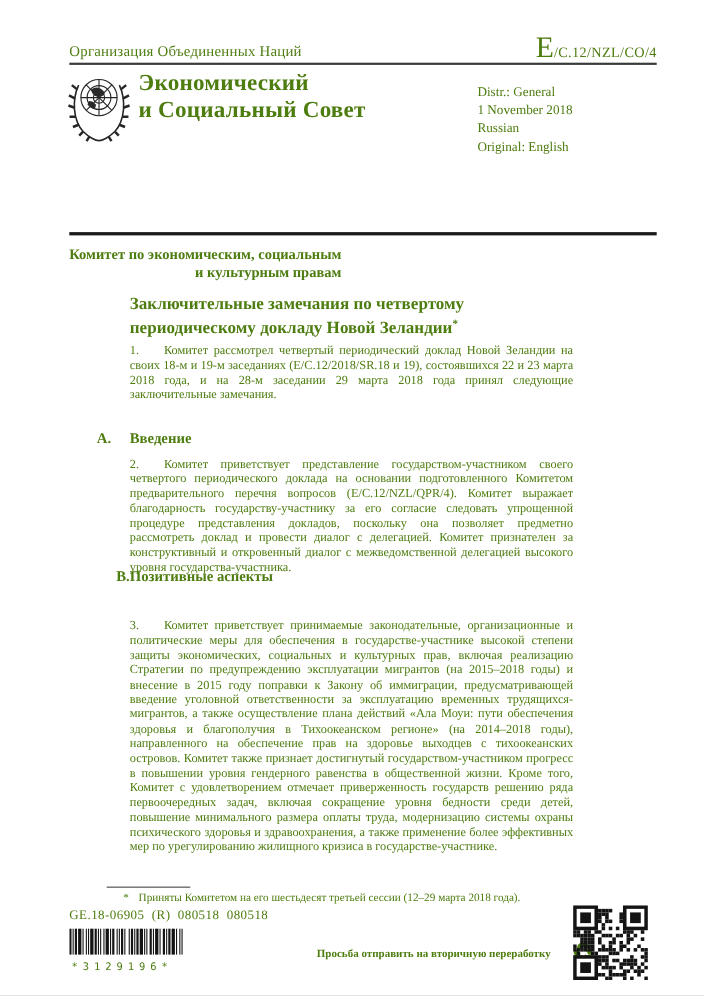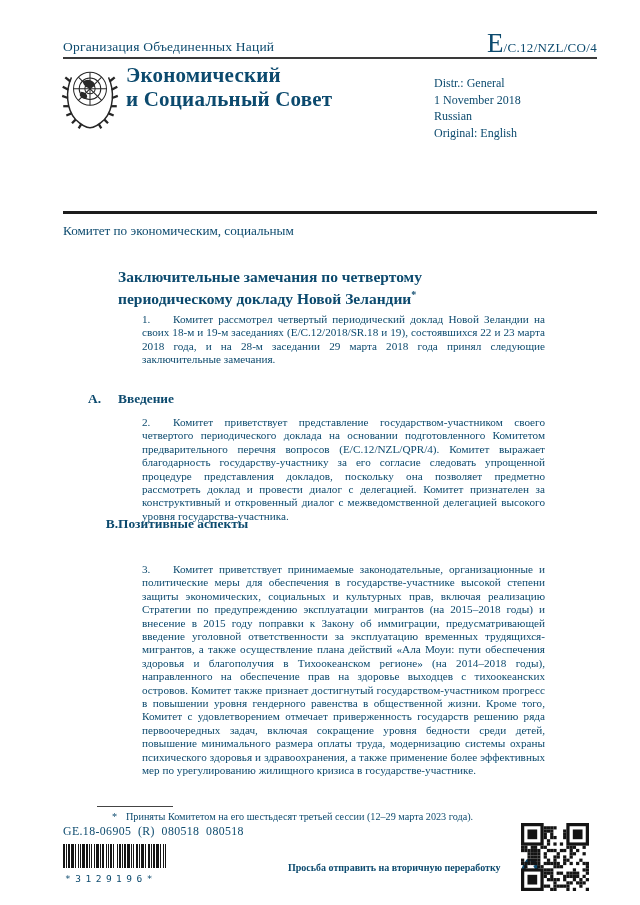--- a/index.html
+++ b/index.html
@@ -1,34 +1,34 @@
 <!DOCTYPE html>
 <html><head>
 <meta charset="utf-8">
 <style>
   html,body{margin:0;padding:0;background:#e9e9e9;}
   .page{
     position:relative;width:640px;height:905px;background:#ffffff;
-    font-family:"Liberation Serif", serif;color:#0c4a6e;overflow:hidden;
+    font-family:"Liberation Serif", serif;color:#4d7c0f;overflow:hidden;
     box-shadow:0 0 2px rgba(0,0,0,.25);
   }
   .abs{position:absolute;}
   .org-name{left:63px;top:39px;font-size:13.5px;letter-spacing:.2px;}
   .doc-symbol{right:43px;top:28px;display:flex;align-items:baseline;}
   .doc-symbol .big-e{font-size:27px;font-weight:400;}
   .doc-symbol .rest{font-size:13px;letter-spacing:.3px;}
   .rule-top{left:63px;top:57px;width:534px;height:1.5px;background:#3a3a3a;}
   .emblem{left:61px;top:64px;width:58px;height:70px;}
   .council{left:126px;top:63px;font-size:21px;font-weight:bold;line-height:24px;letter-spacing:.2px;}
   .distr{left:434px;top:75px;font-size:12px;line-height:16.5px;}
   .rule-thick{left:63px;top:211px;width:534px;height:3px;background:#1c1c1c;}
-  .committee{left:63px;top:223px;font-size:13.2px;font-weight:normal;line-height:16.5px;text-align:right;}
+  .committee{left:63px;top:223px;font-size:13.2px;font-weight:bold;line-height:16.5px;text-align:right;}
   .doc-title{left:118px;top:268px;font-size:15.5px;font-weight:bold;line-height:17.8px;width:420px;}
   .doc-title sup{font-size:10px;}
-  .body-para{left:118px;width:403px;font-size:11.2px;line-height:13.4px;text-align:justify;margin-left:24px;}
+  .body-para{left:118px;width:403px;font-size:11.2px;line-height:13.4px;text-align:justify;}
   .para-num{display:inline-block;width:31px;}
   .sec-head{left:88px;font-size:13.4px;font-weight:bold;}
   .sec-letter{display:inline-block;width:30px;}
   .fn-rule{left:97px;top:806px;width:76px;height:1px;background:#444;}
   .footnote{left:110px;top:811px;width:430px;font-size:10.2px;}
   .footnote .fn-marker{display:inline-block;width:14px;text-align:left;padding-left:2px;}
   .ge-number{left:63px;top:824px;font-size:11.8px;white-space:pre;letter-spacing:.4px;}
   .barcode{left:63px;top:844px;width:108px;text-align:left;}
   .barcode-text{font-family:"DejaVu Sans Mono", monospace;font-size:9.5px;letter-spacing:4.5px;margin-top:1px;padding-left:2px;}
   .recycle-row{left:288px;top:856px;display:flex;align-items:center;gap:19px;}
@@ -93,20 +93,21 @@
     <div>Distr.: General</div>
     <div>1 November 2018</div>
     <div>Russian</div>
     <div>Original: English</div>
   </div>
 
   <div class="abs rule-thick"></div>
 
   <div class="abs committee">
     <div>Комитет по экономическим, социальным</div>
+    <div>и культурным правам</div>
   </div>
 
   <div class="abs doc-title">
     <div>Заключительные замечания по четвертому</div>
     <div><span>периодическому докладу Новой Зеландии</span><sup>*</sup></div>
   </div>
 
   <div class="abs body-para" style="top:313px;">
     <span class="para-num">1.</span><span>Комитет рассмотрел четвертый периодический доклад Новой Зеландии на своих 18-м и 19-м заседаниях (E/C.12/2018/SR.18 и 19), состоявшихся 22 и 23 марта 2018 года, и на 28-м заседании 29 марта 2018 года принял следующие заключительные замечания.</span>
   </div>
@@ -120,21 +121,21 @@
 
   <div class="abs sec-head" style="top:516px;text-align:right;">
     <span class="sec-letter">B.</span><span>Позитивные аспекты</span>
   </div>
   <div class="abs body-para" style="top:563px;">
     <span class="para-num">3.</span><span>Комитет приветствует принимаемые законодательные, организационные и политические меры для обеспечения в государстве-участнике высокой степени защиты экономических, социальных и культурных прав, включая реализацию Стратегии по предупреждению эксплуатации мигрантов (на 2015–2018 годы) и внесение в 2015 году поправки к Закону об иммиграции, предусматривающей введение уголовной ответственности за эксплуатацию временных трудящихся-мигрантов, а также осуществление плана действий «Ала Моуи: пути обеспечения здоровья и благополучия в Тихоокеанском регионе» (на 2014–2018 годы), направленного на обеспечение прав на здоровье выходцев с тихоокеанских островов. Комитет также признает достигнутый государством-участником прогресс в повышении уровня гендерного равенства в общественной жизни. Кроме того, Комитет с удовлетворением отмечает приверженность государств решению ряда первоочередных задач, включая сокращение уровня бедности среди детей, повышение минимального размера оплаты труда, модернизацию системы охраны психического здоровья и здравоохранения, а также применение более эффективных мер по урегулированию жилищного кризиса в государстве-участнике.</span>
   </div>
 
   <div class="abs fn-rule"></div>
   <div class="abs footnote">
-    <span class="fn-marker">*</span><span>Приняты Комитетом на его шестьдесят третьей сессии (12–29 марта 2023 года).</span>
+    <span class="fn-marker">*</span><span>Приняты Комитетом на его шестьдесят третьей сессии (12–29 марта 2018 года).</span>
   </div>
 
   <div class="abs ge-number">GE.18-06905  (R)  080518  080518</div>
 
   <div class="abs barcode">
     <svg id="barcode-svg" width="106" height="24">
         <rect x="0" y="0" width="2" height="24" fill="#141414"></rect>
         <rect x="3" y="0" width="1" height="24" fill="#141414"></rect>
         <rect x="5" y="0" width="2" height="24" fill="#141414"></rect>
         <rect x="8" y="0" width="3" height="24" fill="#141414"></rect>

